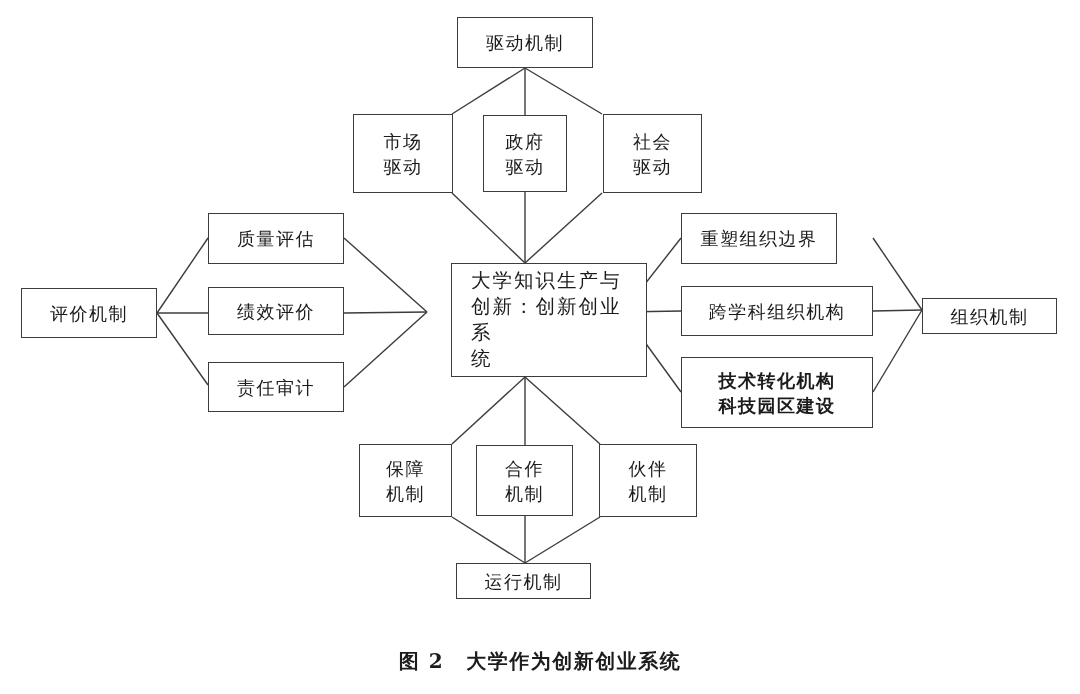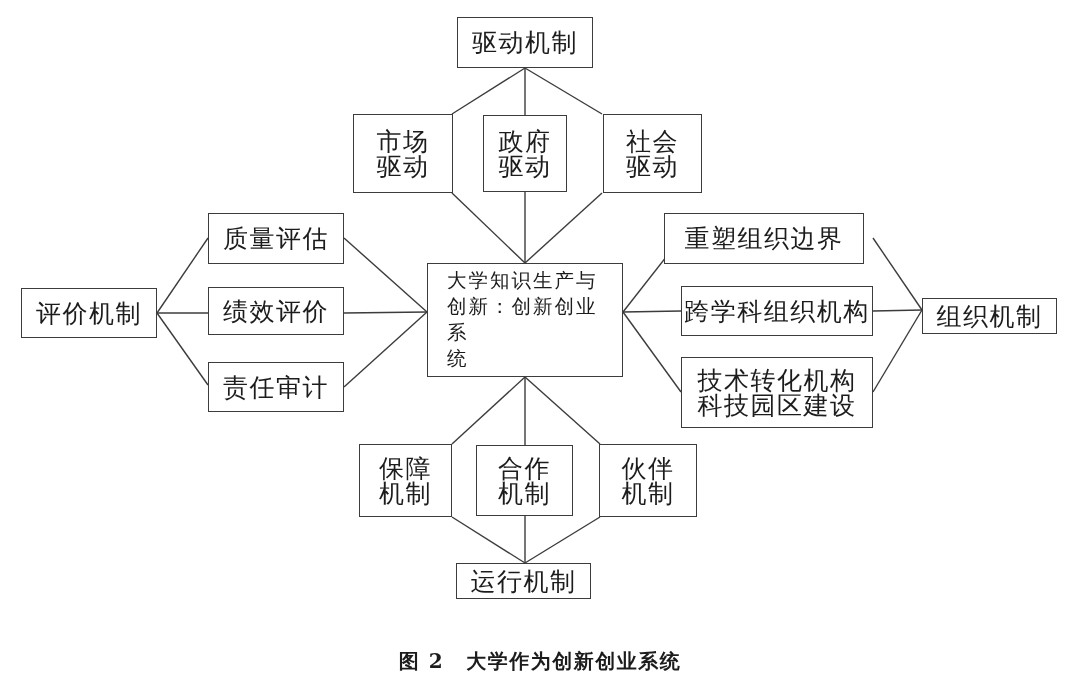--- a/index.html
+++ b/index.html
@@ -26,45 +26,46 @@
     position: absolute;
     box-sizing: border-box;
     border: 1.6px solid #3c3c3c;
     background: #ffffff;
     color: #1c1c1c;
     display: flex;
     align-items: center;
     justify-content: center;
     text-align: center;
     white-space: pre-line;
-    font-size: 25px;
+    font-size: 18px;
     line-height: 25px;
     letter-spacing: 1.5px;
   }
   .node.center-node {
     justify-content: flex-start;
     text-align: left;
     padding: 0 16px 0 19px;
     font-size: 19.5px;
     line-height: 26px;
     letter-spacing: 2px;
+    margin-left: 24px;
   }
   
   .n-drive        { left: 457px; top: 17px;  width: 136px; height: 51px; }
   .n-market       { left: 353px; top: 114px; width: 100px; height: 79px; }
   .n-government   { left: 483px; top: 115px; width: 84px;  height: 77px; }
   .n-society      { left: 603px; top: 114px; width: 99px;  height: 79px; }
   .n-center       { left: 427px; top: 263px; width: 196px; height: 114px; }
   .n-evaluation   { left: 21px;  top: 288px; width: 136px; height: 50px; }
   .n-quality      { left: 208px; top: 213px; width: 136px; height: 51px; }
   .n-performance  { left: 208px; top: 287px; width: 136px; height: 48px; }
   .n-audit        { left: 208px; top: 362px; width: 136px; height: 50px; }
-  .n-reshape      { left: 664px; top: 213px; width: 200px; height: 51px; font-family: Liberation Serif, serif; }
+  .n-reshape      { left: 681px; top: 213px; width: 156px; height: 51px; }
   .n-interdisc    { left: 681px; top: 286px; width: 192px; height: 50px; }
-  .n-techtransfer { left: 681px; top: 357px; width: 192px; height: 71px; }
+  .n-techtransfer { left: 681px; top: 357px; width: 192px; height: 71px; font-weight: bold; }
   .n-organization { left: 922px; top: 298px; width: 135px; height: 36px; }
   .n-guarantee    { left: 359px; top: 444px; width: 93px;  height: 73px; }
   .n-cooperation  { left: 476px; top: 445px; width: 97px;  height: 71px; }
   .n-partner      { left: 599px; top: 444px; width: 98px;  height: 73px; }
   .n-operation    { left: 456px; top: 563px; width: 135px; height: 36px; }
 
   .caption {
     position: absolute;
     left: 0;
     top: 648px;

